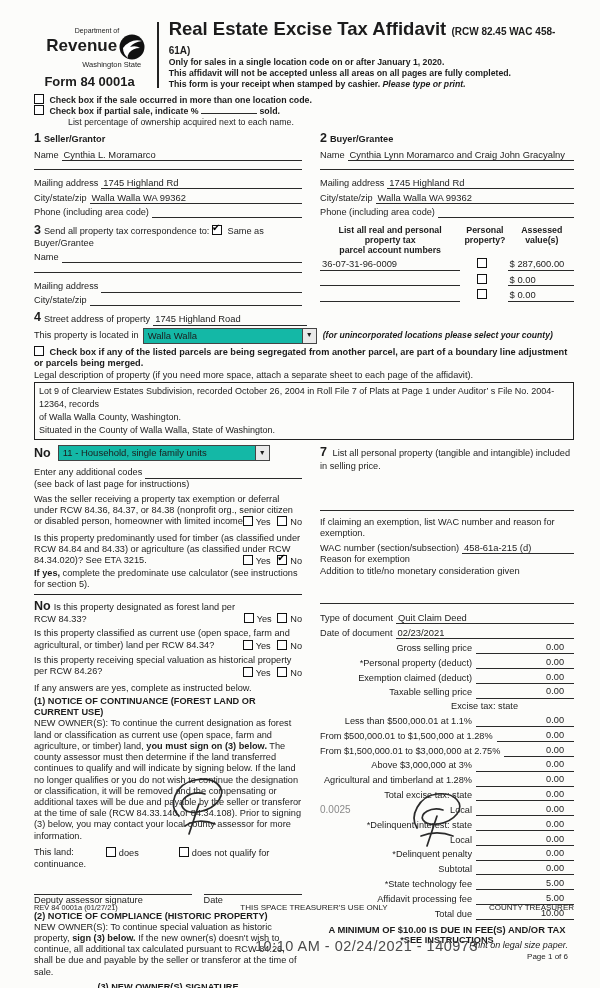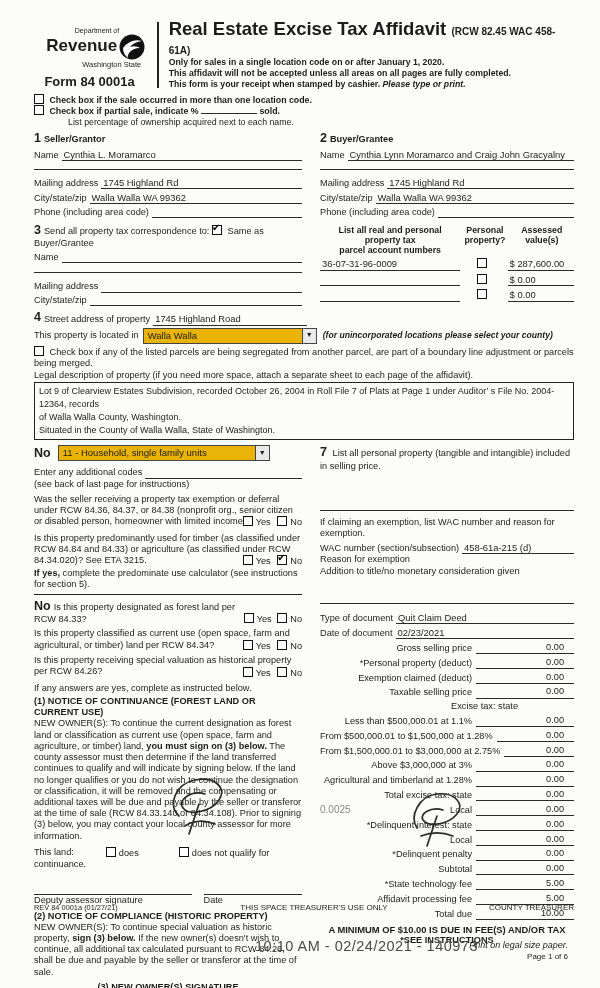--- a/index.html
+++ b/index.html
@@ -27,21 +27,21 @@
   .cb.on::after{content:"✔";position:absolute;left:-1px;top:-4px;font-size:10px;color:#000;}
   
   .fill{display:inline-block;border-bottom:1px solid #2a2a2a;min-width:30px;padding:0 2px 0 2px;}
   .fl{display:flex;align-items:flex-end;margin-top:2.5px;}
   .fl .lab{white-space:nowrap;padding-right:3px;}
   .fl .fill{flex:1;}
   .val{font-size:9.4px;}
   
   .sn{font-size:12.5px;font-weight:bold;margin-right:3px;}
   
-  .dd{display:inline-flex;align-items:stretch;border:1px solid #444;background:#eab308;height:14px;}
+  .dd{display:inline-flex;align-items:stretch;border:1px solid #444;background:#14b8a6;height:14px;}
   .dd .ddv{padding:1px 4px;min-width:150px;font-size:9.5px;}
   .dd .ddb{width:13px;border-left:1px solid #444;background:#e9e9e9;display:flex;align-items:center;justify-content:center;font-size:7px;}
   
   .cols{display:flex;gap:18px;}
   .lcol{width:268px;flex:none;}
   .rcol{flex:1;min-width:0;}
   
   .ptab .phead{display:flex;font-weight:bold;text-align:center;font-size:8.8px;line-height:1.1;margin-top:3px;}
   .ptab .prow{display:flex;align-items:flex-end;margin-top:3px;}
   .pc1{width:148px;}
@@ -206,21 +206,21 @@
         <span class="grow"></span>
       </div>
     <div class="row" style="align-items:center;margin-top:2px;">
       <span style="margin-right:4px;">This property is located in</span>
       <span class="dd">
         <span class="ddv">Walla Walla</span>
         <span class="ddb">▼</span>
       </span>
       <span class="b i" style="margin-left:6px;font-size:8.6px;">(for unincorporated locations please select your county)</span>
     </div>
-    <div style="margin-top:2px;"><span class="cb"></span>
+    <div style="margin-top:2px;font-weight:bold;"><span class="cb"></span>
       <span>Check box if any of the listed parcels are being segregated from another parcel, are part of a boundary line adjustment or parcels being merged.</span></div>
     <div style="margin-top:1px;">Legal description of property (if you need more space, attach a separate sheet to each page of the affidavit).</div>
     <div class="legalbox">
       <div>Lot 9 of Clearview Estates Subdivision, recorded October 26, 2004 in Roll File 7 of Plats at Page 1 under Auditor’ s File No. 2004-12364, records</div>
       <div>of Walla Walla County, Washington.</div>
       <div>Situated in the County of Walla Walla, State of Washington.</div>
     </div>
   </div>
 
   <div class="cols" style="margin-top:5px;">

